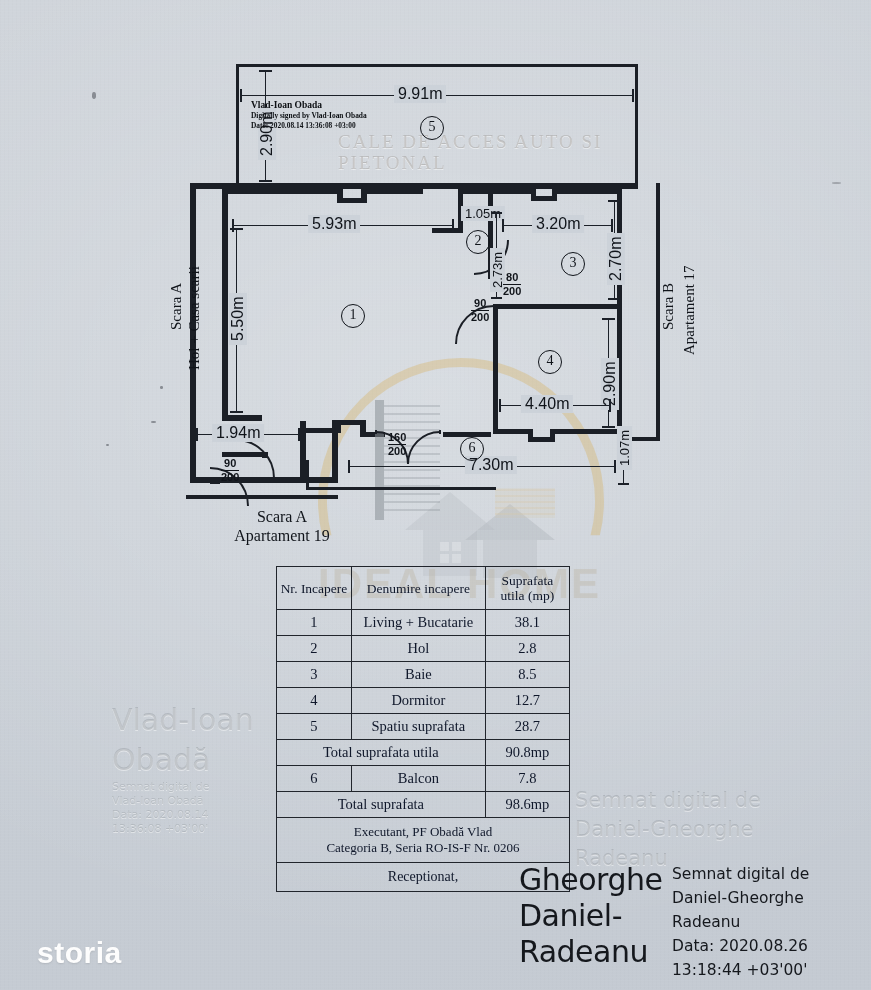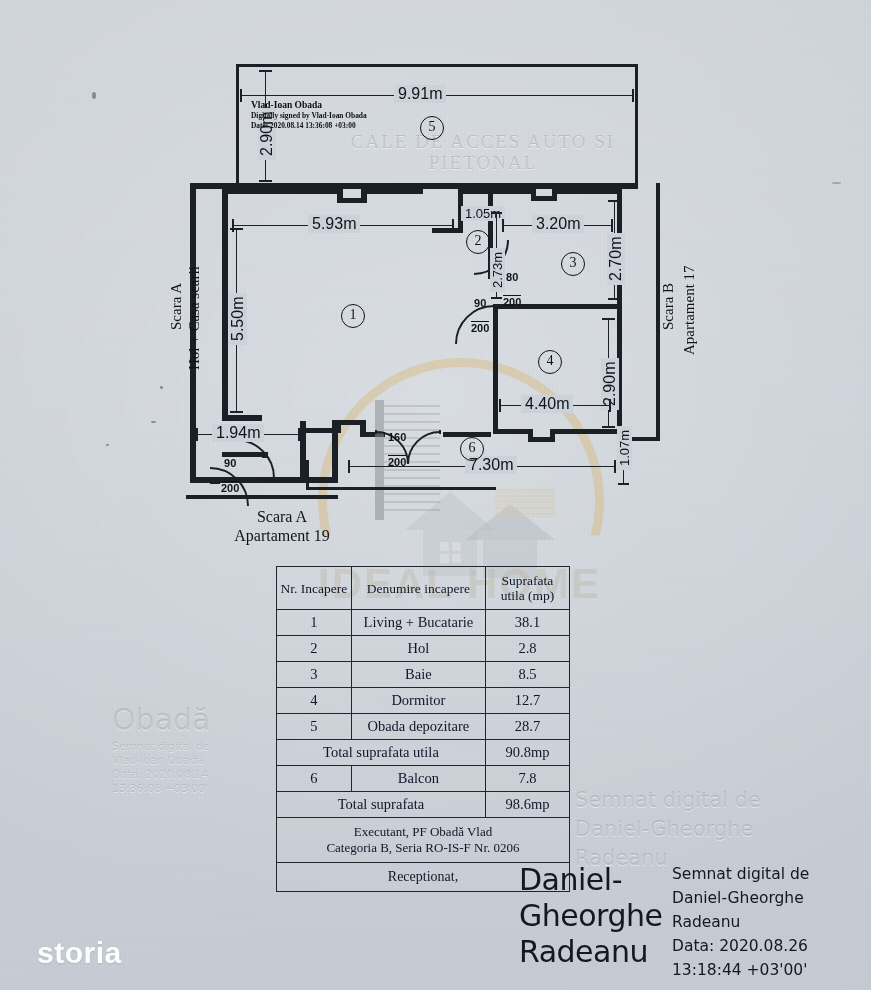--- a/index.html
+++ b/index.html
@@ -21,21 +21,21 @@
     background-image:
       repeating-linear-gradient(0deg, rgba(255,255,255,.10) 0 1px, rgba(0,0,0,0) 1px 3px),
       repeating-linear-gradient(90deg, rgba(0,0,0,.04) 0 1px, rgba(0,0,0,0) 1px 4px);
   }
   .layer{position:absolute;inset:0;}
   .abs{position:absolute;}
 
   
   .wm-access{
     position:absolute;left:338px;top:131px;width:290px;
-    text-align:center;font-family:"Liberation Serif",serif;
+    text-align:left;font-family:"Liberation Serif",serif;
     font-size:19px;letter-spacing:2px;line-height:21px;
     color:rgba(150,146,140,.42);
     text-shadow:0 1px 0 rgba(255,255,255,.5);
   }
   .wm-ghost{
     position:absolute;color:rgba(120,126,132,.30);
     font-family:"DejaVu Sans",sans-serif;
     text-shadow:0 1px 0 rgba(255,255,255,.45);
   }
   .wm-vlad{left:112px;top:700px;font-size:30px;line-height:40px;font-weight:400;}
@@ -73,21 +73,21 @@
   .dimtxt.v{transform-origin:left top;}
   .roomnum{
     position:absolute;width:22px;height:22px;border:1.6px solid #10141a;border-radius:50%;
     font-family:"Liberation Serif",serif;font-size:14px;line-height:20px;text-align:center;
     background:transparent;color:#10141a;
   }
   .doorlbl{
     position:absolute;font-family:"Liberation Sans",sans-serif;font-size:11px;font-weight:700;
     color:#10141a;text-align:center;line-height:11px;
   }
-  .doorlbl b{display:block;border-bottom:1.4px solid #10141a;padding-bottom:12px;font-weight:700;}
+  .doorlbl b{display:block;border-bottom:1.4px solid #10141a;padding-bottom:1px;font-weight:700;}
   .doorlbl i{display:block;font-style:normal;padding-top:1px;}
   .vlabel{
     position:absolute;font-family:"Liberation Serif",serif;font-size:15px;color:#10141a;
     white-space:nowrap;transform-origin:left top;
   }
   .plabel{
     position:absolute;font-family:"Liberation Serif",serif;font-size:16px;color:#10141a;
     text-align:center;white-space:nowrap;
   }
   .signbox{
@@ -154,20 +154,21 @@
     </svg>
   </div>
   <div class="wm-ideal">IDEAL HOME</div>
 
   <div class="wm-access">
     <span>CALE DE ACCES AUTO SI</span><br>
     <span>PIETONAL</span>
   </div>
 
   <div class="wm-ghost wm-vlad">
+    <div>Vlad-Ioan</div>
     <div>Obadă</div>
     <span class="small">Semnat digital de</span>
     <span class="small">Vlad-Ioan Obadă</span>
     <span class="small">Data: 2020.08.14</span>
     <span class="small">13:36:08 +03'00'</span>
   </div>
 
   <div class="wm-ghost wm-dan">
     <div>Semnat digital de</div>
     <div>Daniel-Gheorghe</div>
@@ -412,21 +413,21 @@
         <td class="name">Baie</td>
         <td class="num">8.5</td>
       </tr>
       <tr>
         <td>4</td>
         <td class="name">Dormitor</td>
         <td class="num">12.7</td>
       </tr>
       <tr>
         <td>5</td>
-        <td class="name">Obada depozitare</td>
+        <td class="name">Spatiu suprafata</td>
         <td class="num">28.7</td>
       </tr>
       <tr class="foot">
         <td colspan="2">Total suprafata utila</td>
         <td class="num">90.8mp</td>
       </tr>
       <tr>
         <td>6</td>
         <td class="name">Balcon</td>
         <td class="num">7.8</td>
@@ -442,22 +443,22 @@
         </td>
       </tr>
       <tr>
         <td colspan="3" class="recep">Receptionat,</td>
       </tr>
     </tbody>
   </table>
 </div>
 
 <div class="bigsig">
+  <div>Gheorghe</div>
   <div>Daniel-</div>
-  <div>Gheorghe</div>
   <div>Radeanu</div>
 </div>
 <div class="sigdetail">
   <div>Semnat digital de</div>
   <div>Daniel-Gheorghe</div>
   <div>Radeanu</div>
   <div>Data: 2020.08.26</div>
   <div>13:18:44 +03'00'</div>
 </div>
 

